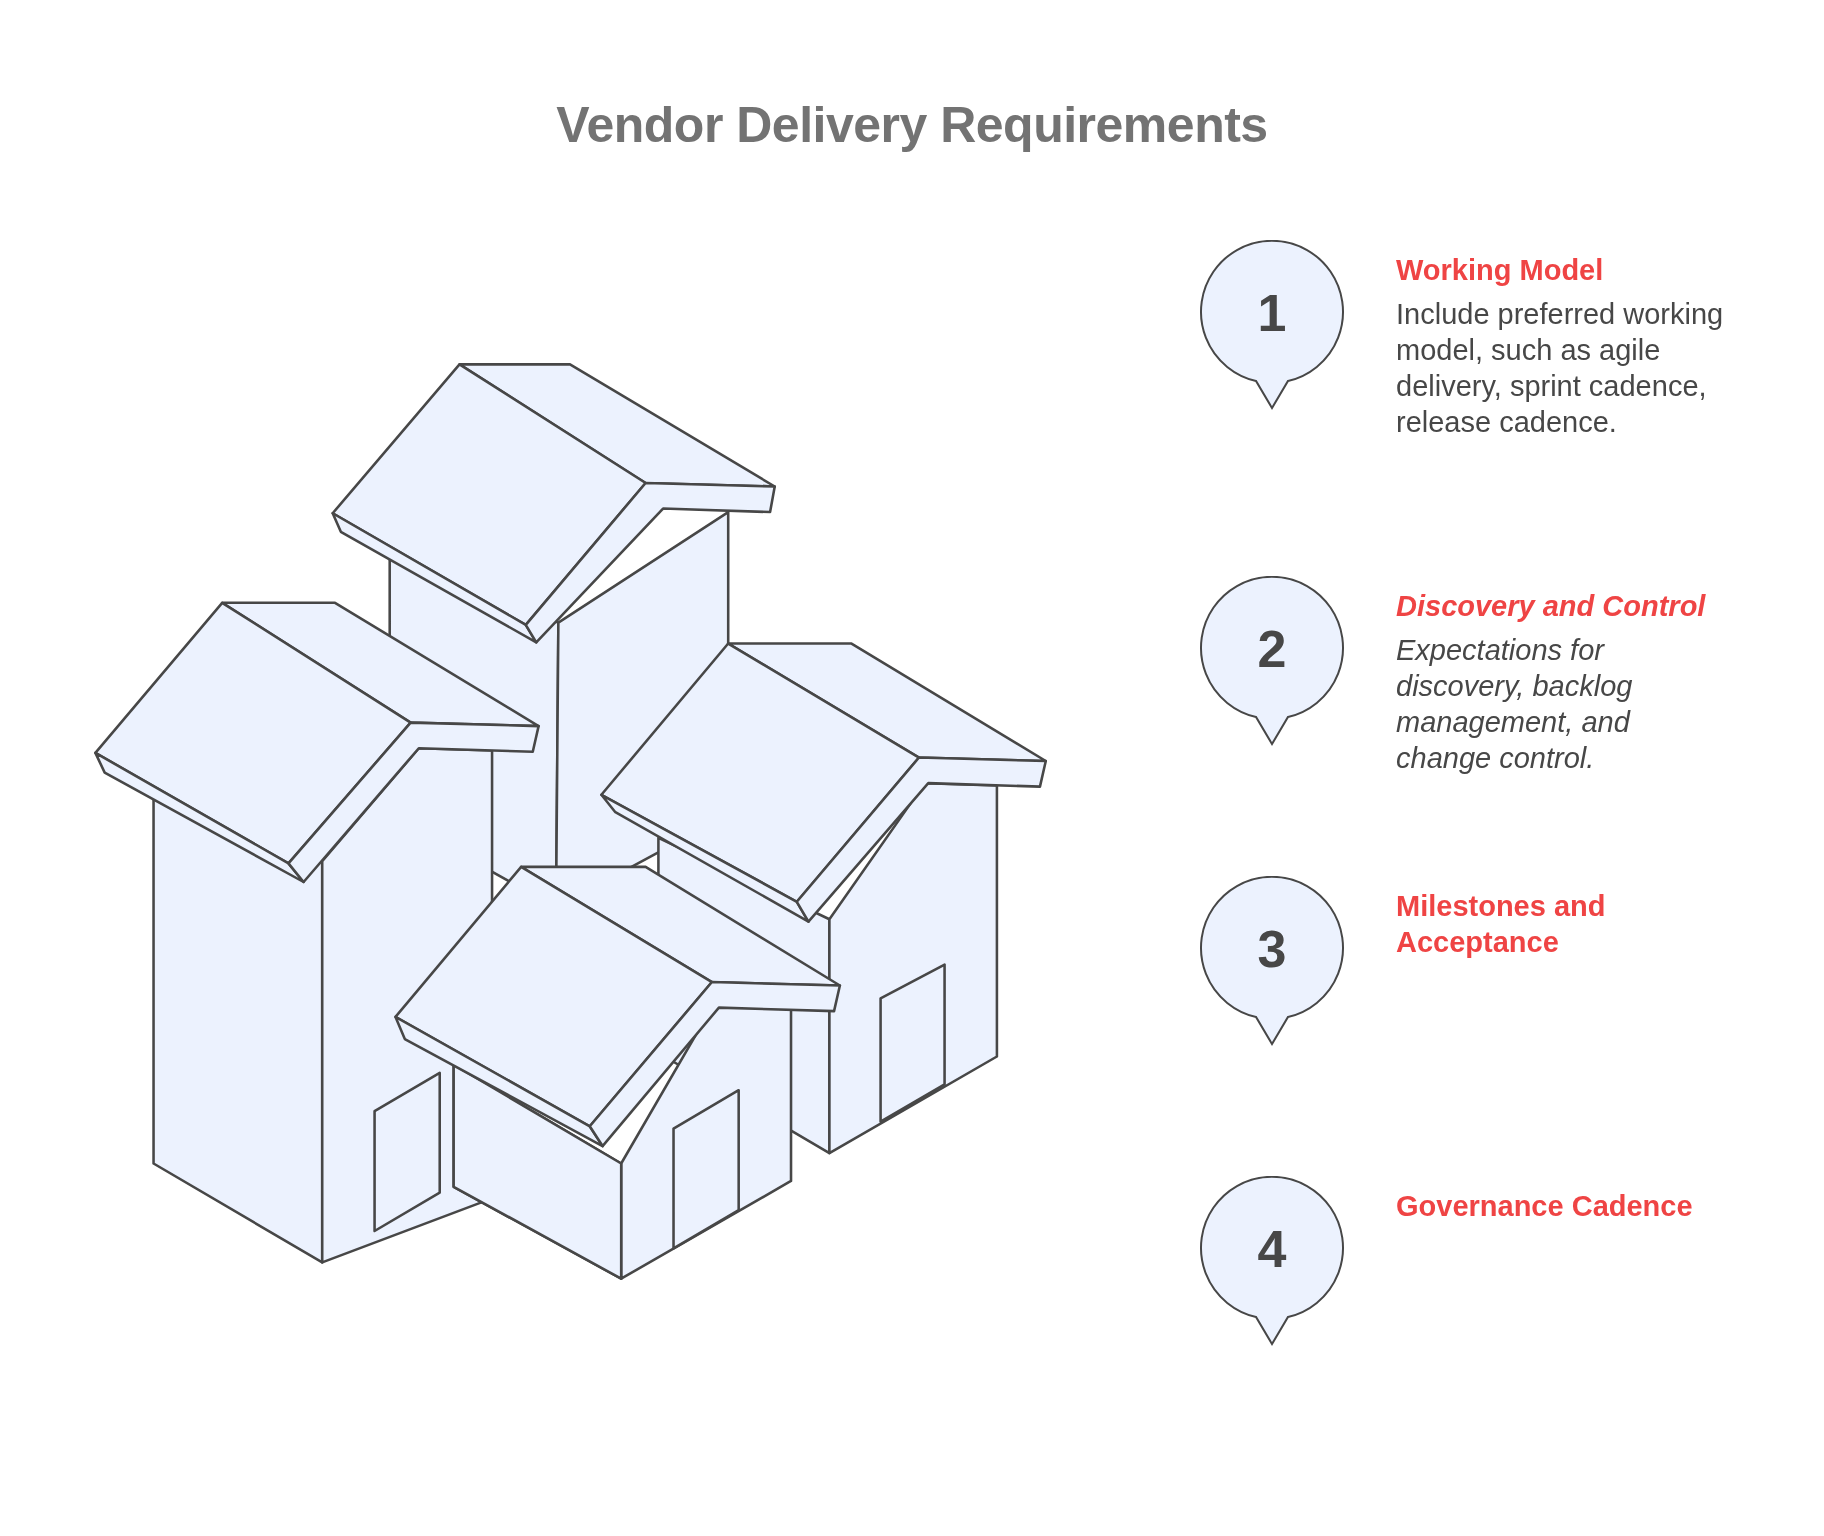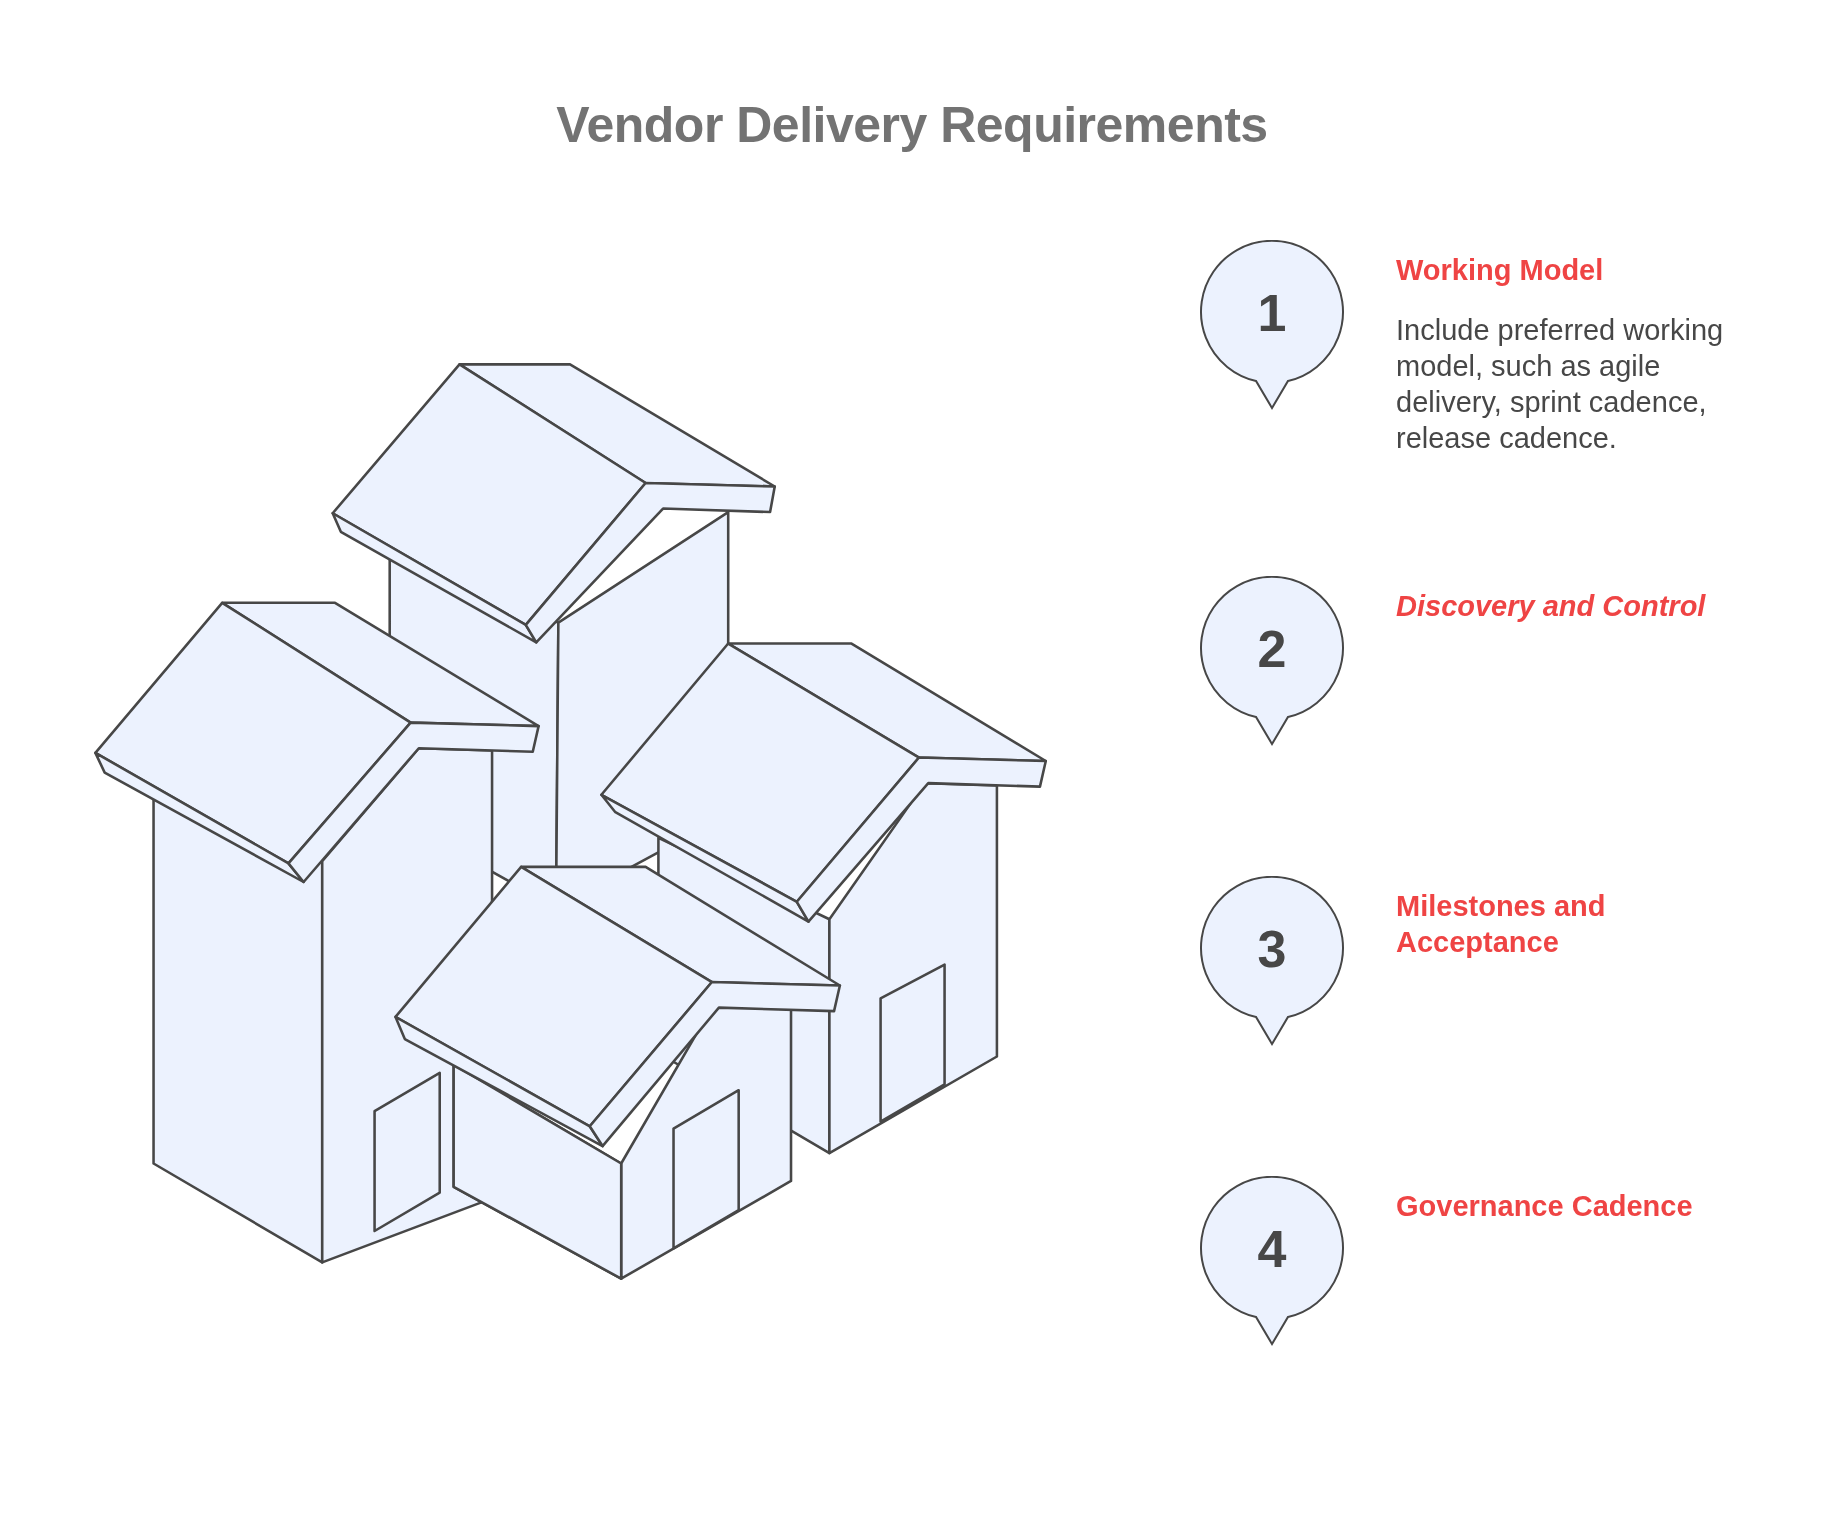--- a/index.html
+++ b/index.html
@@ -9,21 +9,21 @@
            font-size: 50px; font-weight: bold; color: #737373; letter-spacing: -0.5px; }
   svg.art { position: absolute; left: 0; top: 0; }
   .art polygon, .art polyline, .art line { stroke: #474747; stroke-width: 2.2; stroke-linejoin: round; }
   .art polygon { fill: #ecf2fe; }
   .marker { position: absolute; width: 146px; height: 170px; }
   .marker svg { position: absolute; left: 0; top: 0; }
   .marker .num { position: absolute; left: 0; top: 0; width: 146px; height: 146px;
                  line-height: 146px; text-align: center; font-size: 52px; font-weight: bold; color: #474747; }
   .item { position: absolute; left: 1396px; width: 330px; }
   .item .h { font-size: 29px; font-weight: bold; color: #ef4444; line-height: 36px; }
-  .item .d { margin-top: 24px; font-size: 29px; color: #474747; line-height: 36px; }
+  .item .d { margin-top: 8px; font-size: 29px; color: #474747; line-height: 36px; }
 </style>
 </head>
 <body>
 
 <div class="title">Vendor Delivery Requirements</div>
 
 <svg class="art" width="1824" height="1536" viewBox="0 0 1568 1320">
 
   <g>
     <polygon points="335,480 480,535 478,780 335,700"></polygon>
@@ -86,20 +86,21 @@
 </div>
 
 <div class="marker" style="left:1199px; top:576px;">
   <svg width="146" height="170" viewBox="0 0 146 170">
     <path d="M57,141 A71,71 0 1 1 89,141 L73,168 Z" fill="#ecf2fe" stroke="#474747" stroke-width="2"></path>
   </svg>
   <div class="num">2</div>
 </div>
 <div class="item" style="top:588px;font-style:italic;">
   <div class="h">Discovery and Control</div>
+  <div class="d">Expectations for discovery, backlog management, and change control.</div>
 </div>
 
 <div class="marker" style="left:1199px; top:876px;">
   <svg width="146" height="170" viewBox="0 0 146 170">
     <path d="M57,141 A71,71 0 1 1 89,141 L73,168 Z" fill="#ecf2fe" stroke="#474747" stroke-width="2"></path>
   </svg>
   <div class="num">3</div>
 </div>
 <div class="item" style="top:888px;">
   <div class="h">Milestones and Acceptance</div>

